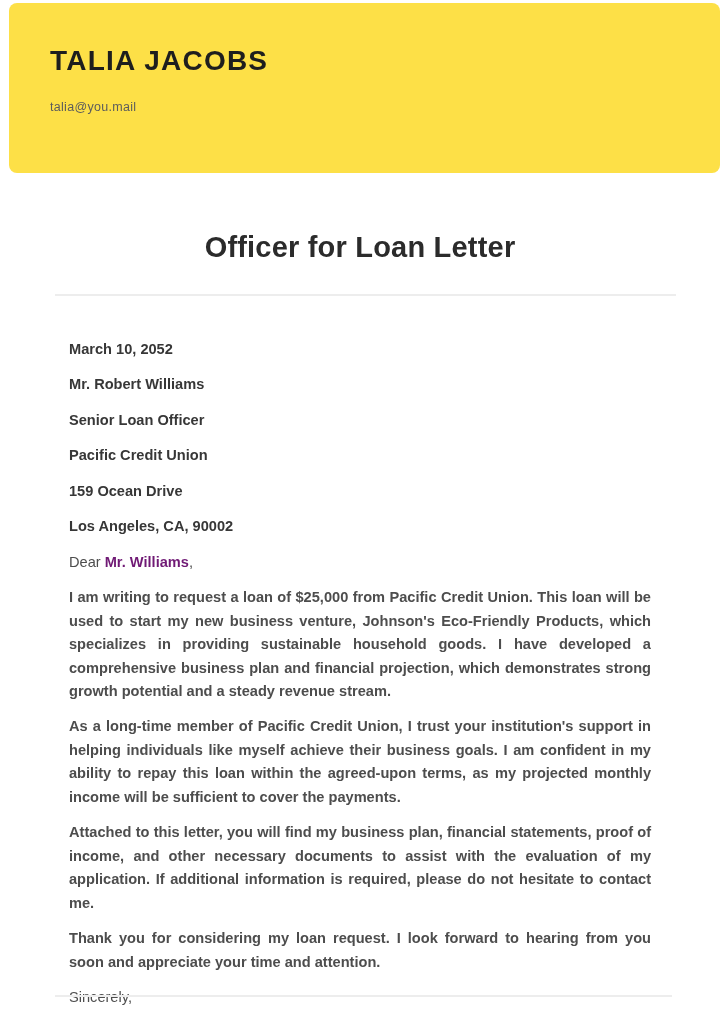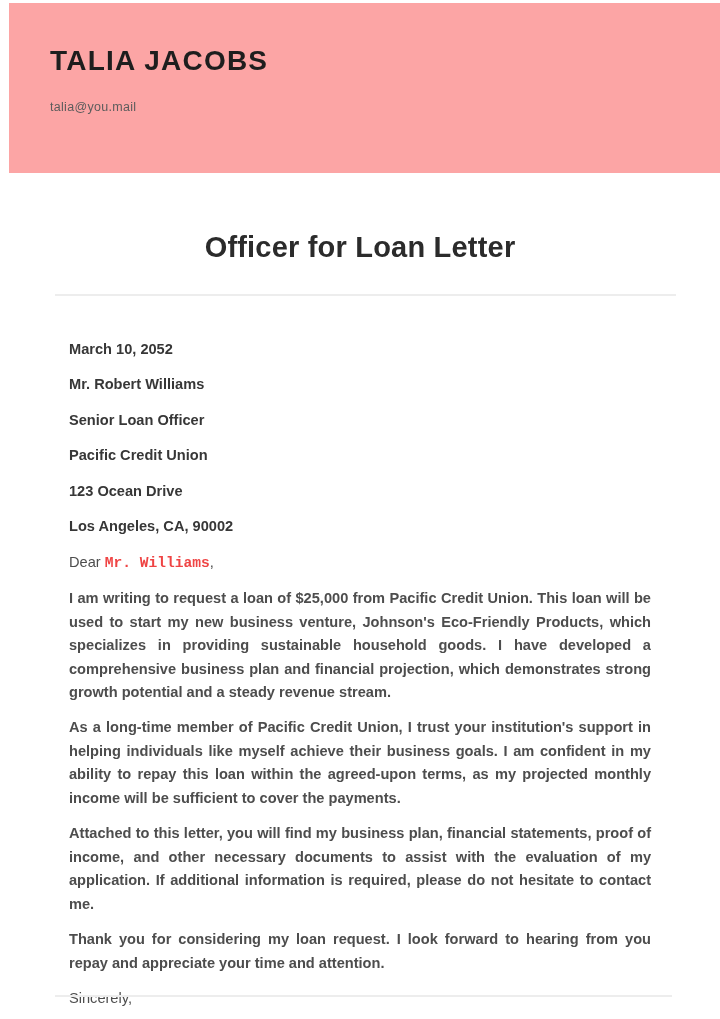--- a/index.html
+++ b/index.html
@@ -76,22 +76,21 @@
     line-height: 23.45px;
     color: #4d4d4d;
   }
   .body p { margin: 12px; }
   .bold-line {
     font-weight: 700;
     color: #373737;
   }
   .salutation .bold {
     font-weight: 700;
-    color: #ef4444;
-    font-family: Liberation Mono, monospace;
+    color: #701a75;
   }
   .para { text-align: justify; font-weight: bold; }
 
   
   .signature {
     margin-top: 10px;
     height: 56px;
     padding-left: 16px;
     font-family: "DejaVu Serif", serif;
     font-style: italic;
@@ -110,43 +109,43 @@
     margin-top: 5px !important;
     color: #2e2e2e;
     padding-left: 24px;
   }
 </style>
 </head>
 <body>
 
 <div class="page">
 
-  <header class="masthead" id="masthead" style="background: #fca5a5;">
+  <header class="masthead" id="masthead" style="background: #fde047; border-radius: 8px;">
     <div class="masthead-name">TALIA JACOBS</div>
     <div class="masthead-email">talia@you.mail</div>
   </header>
 
   <h1 class="doc-title">Officer for Loan Letter</h1>
 
   <div class="rule rule-top"></div>
 
   <div class="body">
     <p class="bold-line">March 10, 2052</p>
     <p class="bold-line">Mr. Robert Williams</p>
     <p class="bold-line">Senior Loan Officer</p>
     <p class="bold-line">Pacific Credit Union</p>
-    <p class="bold-line">123 Ocean Drive</p>
+    <p class="bold-line">159 Ocean Drive</p>
     <p class="bold-line">Los Angeles, CA, 90002</p>
 
     <p class="salutation"><span>Dear </span><span class="bold">Mr. Williams</span><span>,</span></p>
 
     <p class="para">I am writing to request a loan of $25,000 from Pacific Credit Union. This loan will be used to start my new business venture, Johnson's Eco-Friendly Products, which specializes in providing sustainable household goods. I have developed a comprehensive business plan and financial projection, which demonstrates strong growth potential and a steady revenue stream.</p>
     <p class="para">As a long-time member of Pacific Credit Union, I trust your institution's support in helping individuals like myself achieve their business goals. I am confident in my ability to repay this loan within the agreed-upon terms, as my projected monthly income will be sufficient to cover the payments.</p>
     <p class="para">Attached to this letter, you will find my business plan, financial statements, proof of income, and other necessary documents to assist with the evaluation of my application. If additional information is required, please do not hesitate to contact me.</p>
-    <p class="para">Thank you for considering my loan request. I look forward to hearing from you repay and appreciate your time and attention.</p>
+    <p class="para">Thank you for considering my loan request. I look forward to hearing from you soon and appreciate your time and attention.</p>
 
     <p>Sincerely,</p>
 
     <div class="signature">Signature</div>
 
     <p class="bold-line placeholder-name">[Your Name]</p>
     <p class="bold-line placeholder-email">[Your Email]</p>
   </div>
 
   <div class="rule rule-bottom"></div>

